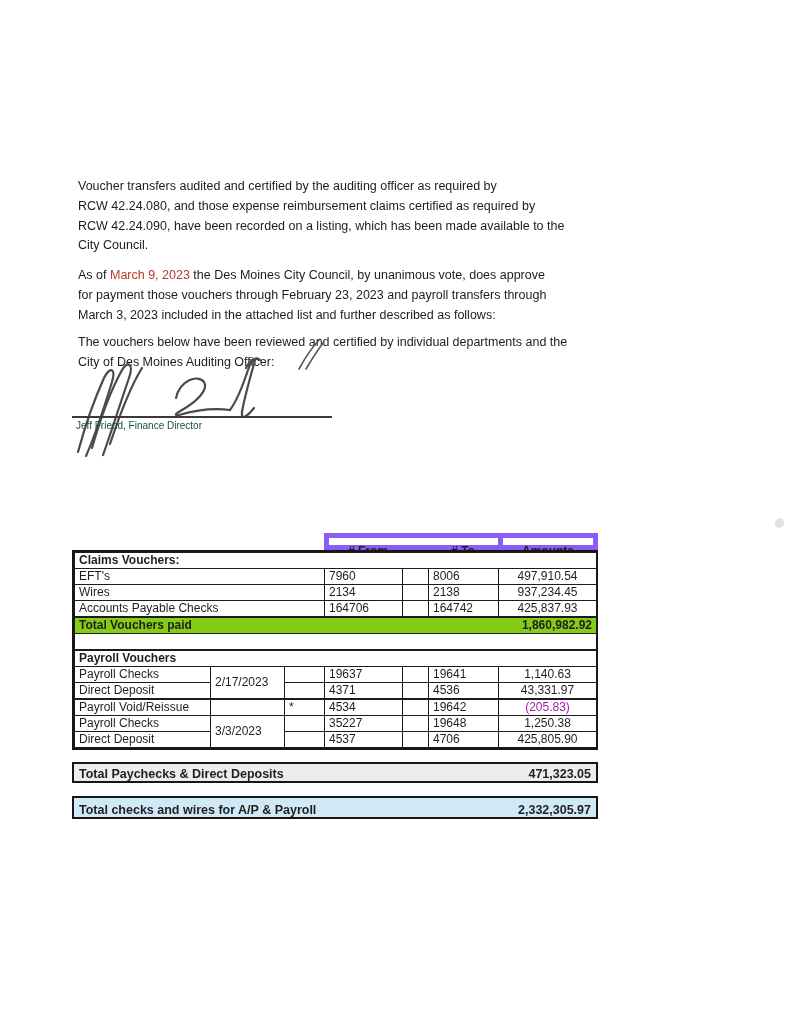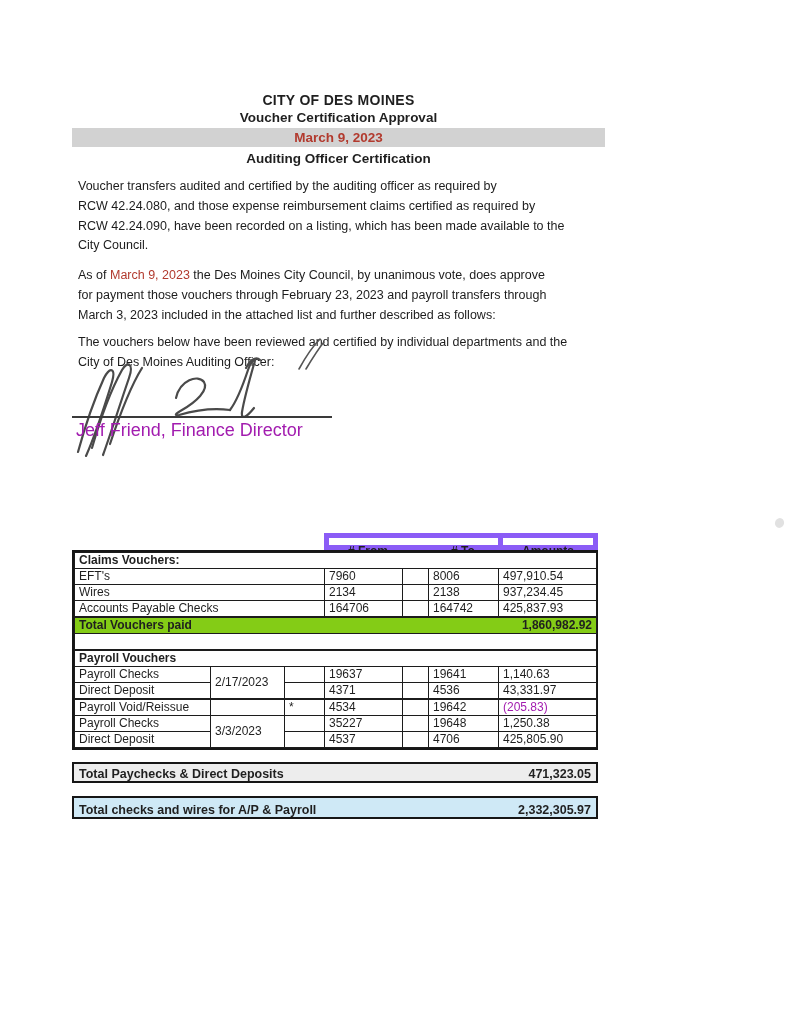--- a/index.html
+++ b/index.html
@@ -20,39 +20,39 @@
           white-space:pre-line; color:#1c1c1c; }
   .p1 { top:177px; }
   .p2 { top:266px; }
   .p3 { top:333px; }
   .red-inline { color:#b23a2e; }
 
   
   .sig-svg { position:absolute; left:70px; top:352px; }
   .officer-flick { position:absolute; left:293px; top:336px; }
   .sig-line { position:absolute; left:72px; top:416px; width:260px; height:2px; background:#3a3a3a; }
-  .sig-name { position:absolute; left:76px; top:420px; font-size:18px; color:#a21caf; }
+  .sig-name { position:absolute; left:76px; top:420px; font-size:10px; color:#14532d; }
 
   
   .tbl-header { position:absolute; left:324px; top:533px; display:flex; }
   .hd-box { box-sizing:border-box; height:17px; border:5px solid #8b5cf6; font-weight:bold;
             font-size:12px; line-height:13px; padding-top:7px; background:#fff; }
   .hd-fromto { width:174px; position:relative; border-right:none; }
   .hd-from { position:absolute; left:0; width:78px; text-align:center; }
   .hd-to   { position:absolute; right:0; width:70px; text-align:center; }
   .hd-amounts { width:100px; text-align:center; }
 
   
   .tbl-wrap { position:absolute; left:72px; top:550px; width:526px; box-sizing:border-box;
               border:2px solid #161616; background:#fff; }
   table.voucher { border-collapse:collapse; width:100%; table-layout:fixed; }
   table.voucher td { border:1px solid #1c1c1c; font-size:12px; height:15px; line-height:15px;
                      padding:0 4px; overflow:hidden; white-space:nowrap; }
   td.center { text-align:left; padding:0; }
-  td.amt { text-align:left; }
+  td.amt { text-align:center; }
   tr.section-row td { font-weight:bold; }
   tr.total-row td { font-weight:bold; background:#84cc16; }
   tr.thick td { border-top-width:2px; }
   tr.spacer-row td { height:15px; background:#fff; }
   .flexrow { display:flex; justify-content:space-between; }
   .neg { color:#a21caf; }
 
   
   .bar { position:absolute; left:72px; width:526px; box-sizing:border-box; border:2px solid #161616;
          display:flex; justify-content:space-between; align-items:flex-end; padding:0 5px;
@@ -62,26 +62,20 @@
 
   
   .scan-artifact { position:absolute; left:775px; top:518px; width:9px; height:10px;
                    background:#c9c9c9; opacity:.55; border-radius:50%; transform:rotate(25deg); }
 </style>
 </head>
 <body>
 
 <div class="page">
 
-  <div class="doc-header">
-    <div class="doc-title-1">CITY OF DES MOINES</div>
-    <div class="doc-title-2">Voucher Certification Approval</div>
-    <div class="date-banner">March 9, 2023</div>
-    <div class="doc-title-3">Auditing Officer Certification</div>
-  </div>
 
   <div class="para p1">Voucher transfers audited and certified by the auditing officer as required by
 RCW 42.24.080, and those expense reimbursement claims certified as required by
 RCW 42.24.090, have been recorded on a listing, which has been made available to the
 City Council.</div>
 
   <div class="para p2"><span>As of </span><span class="red-inline">March 9, 2023</span><span> the Des Moines City Council, by unanimous vote, does approve
 for payment those vouchers through February 23, 2023 and payroll transfers through
 March 3, 2023 included in the attached list and further described as follows:</span></div>
 

